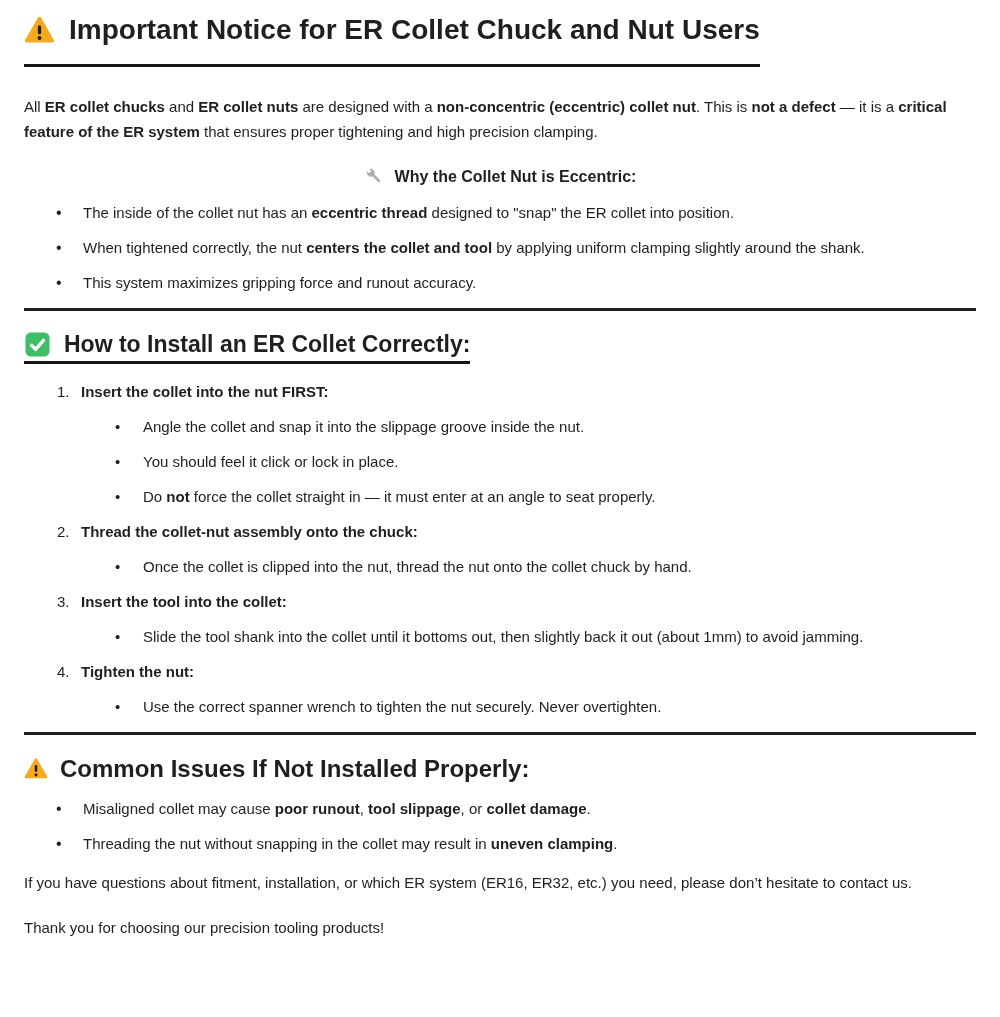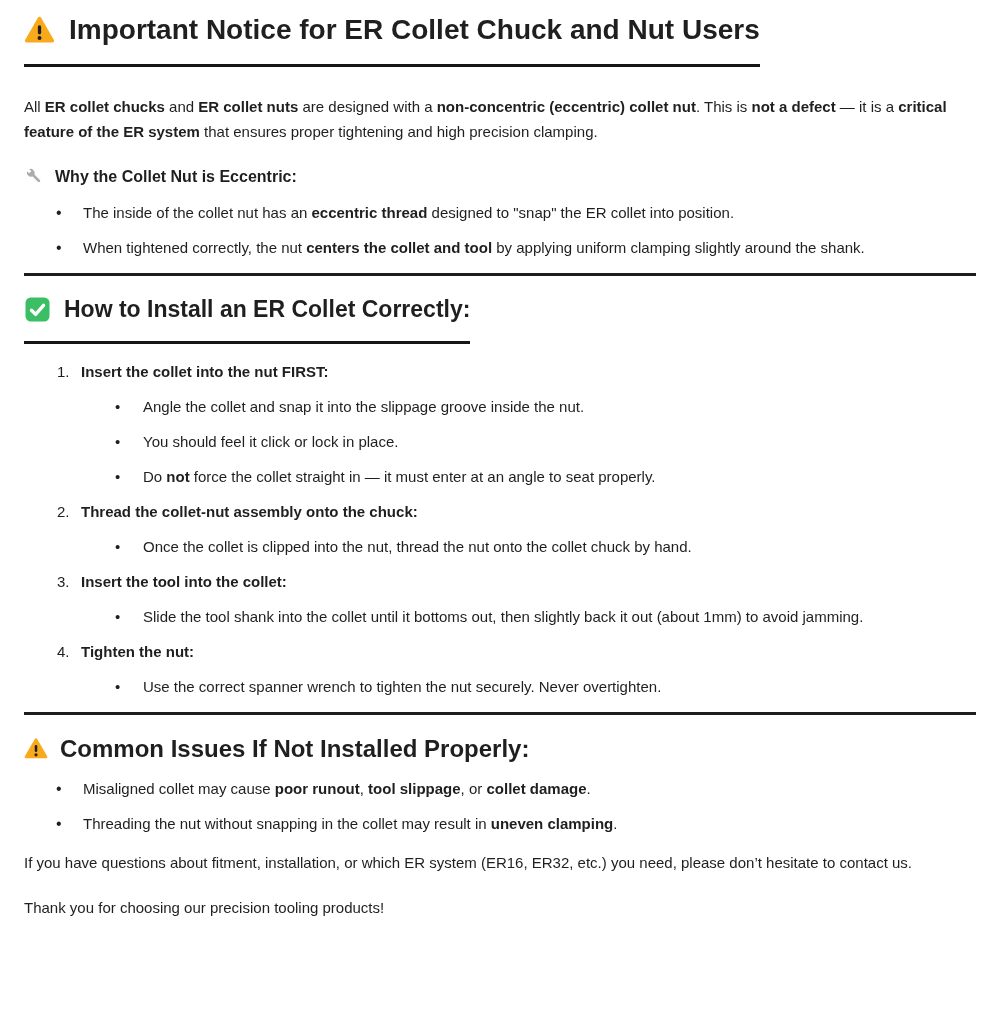--- a/index.html
+++ b/index.html
@@ -17,25 +17,25 @@
     font-family:"Liberation Sans",sans-serif;
     font-size:15px;
   }
   strong{font-weight:700;}
   svg{overflow:visible;display:block;}
 
   
   .h-row{display:flex;align-items:center;width:fit-content;}
   .h1-row{gap:14px;border-bottom:3px solid #161616;padding-bottom:18px;}
   .h1-text{font-size:28px;font-weight:700;}
-  .h2-row{gap:13px;border-bottom:3px solid #161616;padding-bottom:18px;margin-top:20px;}
+  .h2-row{gap:13px;border-bottom:3px solid #161616;padding-bottom:3px;margin-top:20px;}
   .h2-text{font-size:23px;font-weight:700;}
   .h3-row{gap:12px;margin-top:20px;}
   .h3-text{font-size:24px;font-weight:700;}
-  .why-row{display:flex;align-items:center;gap:10px;margin-top:22px;font-weight:700;font-size:16px;}
+  .why-row{display:flex;align-items:center;gap:10px;margin-top:22px;font-weight:700;font-size:16px;justify-content:center;}
 
   .intro{margin:27px 0 0;line-height:25px;max-width:930px;}
 
   
   ul.blist{list-style:none;margin:16px 0 0;padding:0;}
   ul.blist>li{position:relative;padding-left:59px;margin-bottom:15px;line-height:20px;}
   ul.blist>li::before{content:"\2022";position:absolute;left:32px;top:0;font-size:16px;}
 
   
   ol.steps{counter-reset:step;list-style:none;margin:18px 0 0;padding:0;}
@@ -86,20 +86,21 @@
           <rect class="wr" x="15.7" y="11" width="4.6" height="20" rx="2.3"></rect>
         </g>
       </svg>
     </span>
     <span>Why the Collet Nut is Eccentric:</span>
   </div>
 
   <ul class="blist">
     <li><span>The inside of the collet nut has an </span><strong>eccentric thread</strong><span> designed to "snap" the ER collet into position.</span></li>
     <li><span>When tightened correctly, the nut </span><strong>centers the collet and tool</strong><span> by applying uniform clamping slightly around the shank.</span></li>
+    <li><span>This system maximizes gripping force and runout accuracy.</span></li>
   </ul>
 
   <hr class="rule">
 
   <div class="h-row h2-row">
     <span>
       <svg width="27" height="27" viewBox="0 0 36 36">
         <rect class="chk-box" x="2" y="2" width="32" height="32" rx="7"></rect>
         <path class="chk-mark" d="M10 19 L15.5 24.5 L26 12.5"></path>
       </svg>

